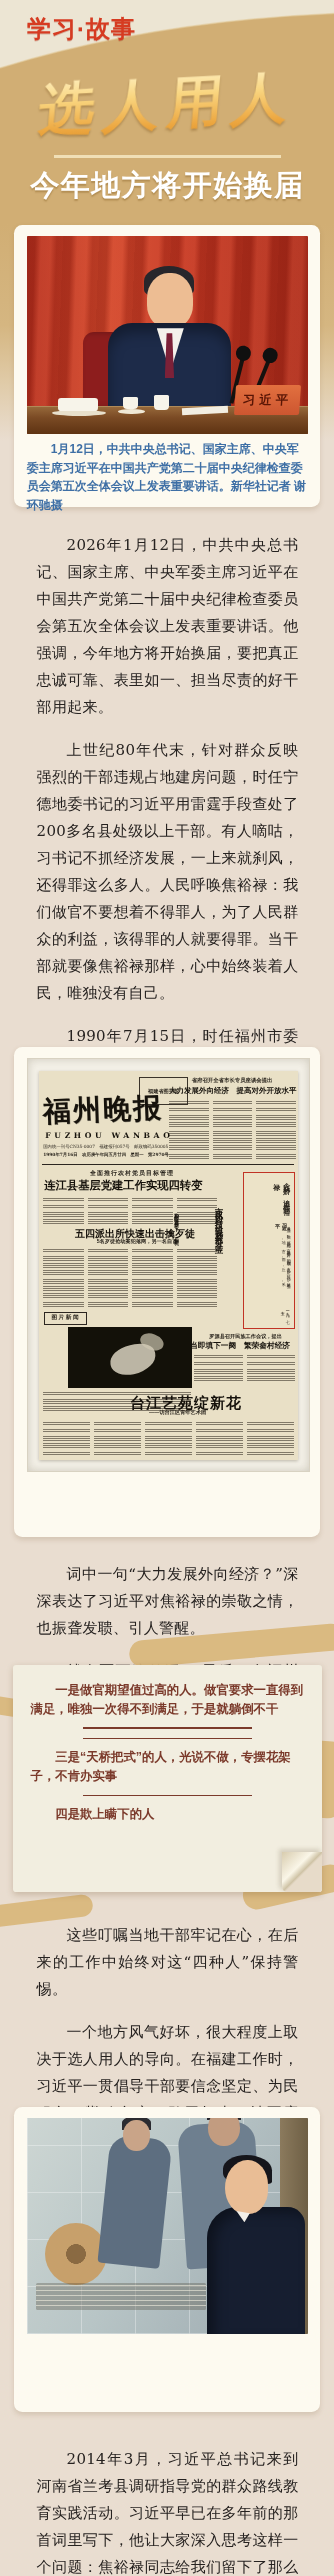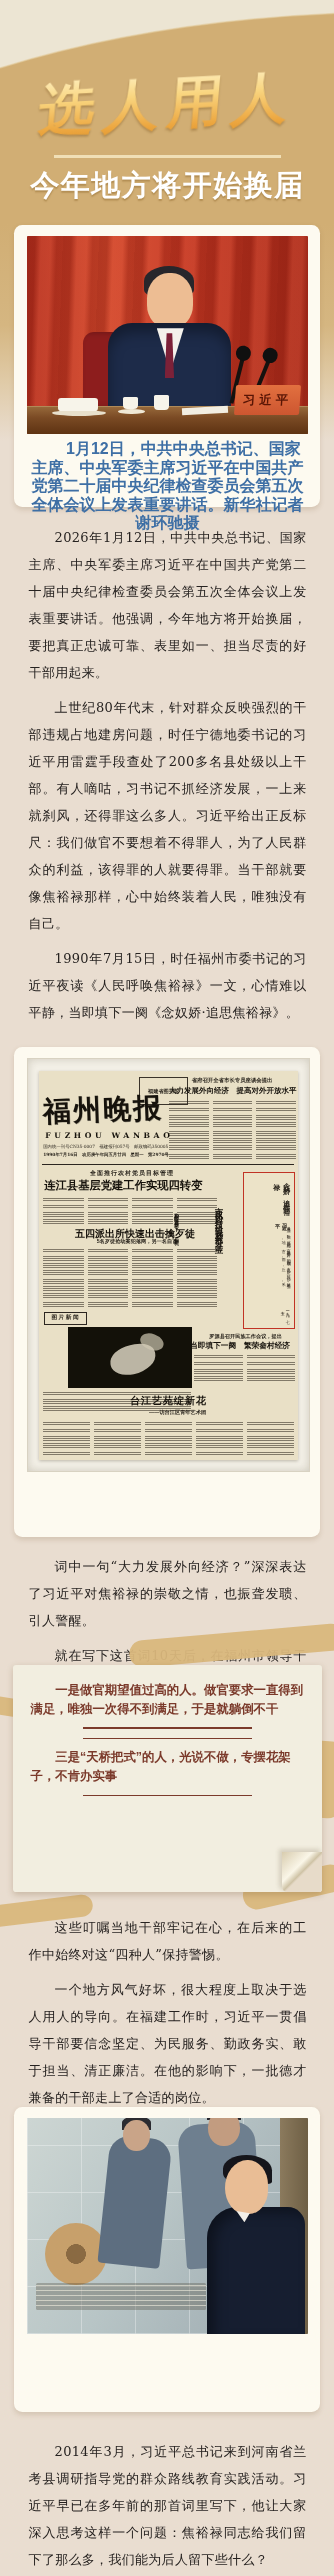--- a/index.html
+++ b/index.html
@@ -22,22 +22,22 @@
        letter-spacing:1.5px;text-shadow:0 1.5px 1.5px rgba(120,80,20,.35);}
 
   
   .gold-fade{position:absolute;top:224px;left:0;width:335px;height:289px;
        background:linear-gradient(180deg,#d1ae74 0%,#d5b681 35%,#e0cba8 55%,#e9ddd0 75%);}
 
   
   .card{position:absolute;left:14.4px;width:306px;background:#fdfaf0;border-radius:8.2px;
         box-shadow:0 2.1px 5.2px rgba(120,90,50,.18);}
   .card-inner{padding:11.3px 12.4px 8.2px 12.4px;}
-  .caption{font-family:"Liberation Sans",sans-serif;font-weight:bold;font-size:16px;line-height:18.5px;
-        color:#3e6fa5;text-indent:2em;margin-top:6.2px;text-align:center;}
+  .caption{font-family:"Liberation Sans",sans-serif;font-weight:bold;font-size:12px;line-height:18.5px;
+        color:#3e6fa5;text-indent:2em;margin-top:6.2px;}
 
   
   .photo1{position:relative;width:281px;height:198px;overflow:hidden;border-radius:1px;
         background:linear-gradient(90deg,#b23120 0%,#d04a2e 28%,#c23a25 55%,#a82d1c 100%);}
   .photo1 .folds{position:absolute;inset:0;
         background:repeating-linear-gradient(92deg,rgba(110,12,4,.28) 0 8.2px,rgba(255,120,90,.16) 14.4px 24px,rgba(110,12,4,.22) 30px 36px);}
   .photo1 .desk{position:absolute;bottom:0;left:0;width:100%;height:27px;
         background:linear-gradient(180deg,#96683a 0%,#7a4a24 40%,#5e3312 100%);border-top:1.5px solid #b08a58;}
   .photo1 .chair{position:absolute;left:56px;bottom:25px;width:44px;height:77px;background:#8d1d1d;
         border-radius:11.3px 11.3px 0 0;box-shadow:inset -5.2px 0 7.2px rgba(0,0,0,.3);}
@@ -58,21 +58,21 @@
   .photo1 .towel{position:absolute;left:31px;bottom:23px;width:40px;height:13.4px;background:#f7f4ea;border-radius:3.1px;}
   .photo1 .towel-plate{position:absolute;left:25px;bottom:18.5px;width:54px;height:6.2px;background:#e8e0cc;border-radius:50%;}
   .photo1 .papers{position:absolute;left:155px;bottom:20.6px;width:46px;height:7.2px;background:#f2eee2;transform:rotate(-3deg);}
   .photo1 .placard{position:absolute;right:8.2px;bottom:19.6px;width:65px;height:30px;
         background:linear-gradient(180deg,#e2703f 0%,#cd5630 100%);border-radius:2.1px;
         display:flex;align-items:center;justify-content:center;transform:skewX(-4deg);}
   .photo1 .placard span{font-size:12.4px;font-weight:bold;color:#581505;letter-spacing:4.1px;}
 
   
   .article{position:absolute;left:20.6px;width:294px;color:#262220;}
-  .article p{margin:8px;font-size:13px;line-height:27px;text-indent:2em;text-align:justify;letter-spacing:0.3px;}
+  .article p{margin:16px;font-size:15px;line-height:27px;text-indent:2em;text-align:justify;letter-spacing:0.3px;}
 
   
   .nz-mat{position:relative;width:281px;height:412px;background:#f4f1e8;border:0.5px solid #d8d2c2;
         box-shadow:inset 0 0 9.3px rgba(90,80,55,.25);padding:0;}
   .nz-page{position:absolute;left:11.3px;top:11.3px;width:259px;height:389px;background:#e9e0c6;
         box-shadow:0 1px 3.1px rgba(80,70,45,.35);overflow:hidden;color:#241f18;}
   .nz-abs{position:absolute;}
   .nz-tx{background-image:repeating-linear-gradient(180deg,rgba(45,38,28,.55) 0 0.8px,rgba(0,0,0,0) 0.8px 2.3px);}
   .nz-colwrap{display:flex;gap:4.1px;}
   .nz-colwrap>div{flex:1;}
@@ -144,20 +144,21 @@
 </head>
 <body>
 
 <div class="page">
 
   <div class="header">
     <svg class="header-curve" viewBox="0 0 650 435" preserveAspectRatio="none">
       <path d="M0,132 Q 290,42 650,26 L650,435 L0,435 Z" fill="#d1ae74"></path>
       <path d="M0,132 Q 290,42 650,26" fill="none" stroke="#e3cb9c" stroke-width="3" opacity="0.6"></path>
     </svg>
+    <div class="tag">学习·故事</div>
     <div class="big-title">选人用人</div>
     <div class="title-rule"></div>
     <div class="subtitle">今年地方将开始换届</div>
   </div>
 
   <div class="gold-fade"></div>
 
   <div class="card" style="top:225px;height:282px;">
     <div class="card-inner">
       <div class="photo1">
@@ -184,21 +185,21 @@
         <div class="placard">
           <span>习近平</span>
         </div>
       </div>
       <div class="caption">1月12日，中共中央总书记、国家主席、中央军委主席习近平在中国共产党第二十届中央纪律检查委员会第五次全体会议上发表重要讲话。新华社记者 谢环驰摄</div>
     </div>
   </div>
 
   <div class="article" style="top:516px;">
     <p>2026年1月12日，中共中央总书记、国家主席、中央军委主席习近平在中国共产党第二十届中央纪律检查委员会第五次全体会议上发表重要讲话。他强调，今年地方将开始换届，要把真正忠诚可靠、表里如一、担当尽责的好干部用起来。</p>
-    <p>上世纪80年代末，针对群众反映强烈的干部违规占地建房问题，时任宁德地委书记的习近平用雷霆手段查处了200多名县处级以上干部。有人嘀咕，习书记不抓经济发展，一上来就刹风，还得罪这么多人。习近平给出正反标尺：我们做官不要想着不得罪人，为了人民群众的利益，该得罪的人就要得罪。当干部就要像焦裕禄那样，心中始终装着人民，唯独没有自己。</p>
+    <p>上世纪80年代末，针对群众反映强烈的干部违规占地建房问题，时任宁德地委书记的习近平用雷霆手段查处了200多名县处级以上干部。有人嘀咕，习书记不抓经济发展，一上来就刹风，还得罪这么多人。人民呼唤焦裕禄：我们做官不要想着不得罪人，为了人民群众的利益，该得罪的人就要得罪。当干部就要像焦裕禄那样，心中始终装着人民，唯独没有自己。</p>
     <p>1990年7月15日，时任福州市委书记的习近平夜读《人民呼唤焦裕禄》一文，心情难以平静，当即填下一阕《念奴娇·追思焦裕禄》。</p>
   </div>
 
   <div class="card" style="top:1047px;height:490px;">
     <div class="card-inner">
       <div class="nz-mat">
         <div class="nz-page">
 
           <div class="nz-abs nz-stamp" style="left:100px;top:6.2px;width:47px;height:26px;">福建省图书馆</div>
 
@@ -257,21 +258,21 @@
           </div>
           <div class="nz-abs nz-tx" style="left:4.1px;top:321px;width:148px;height:23px;"></div>
 
           <div class="nz-abs nz-kicker" style="left:155px;top:262px;width:103px;font-size:5.2px;">罗源县召开民族工作会议，提出</div>
           <div class="nz-abs nz-headline" style="left:151px;top:270px;font-size:7.7px;">当即填下一阕　繁荣畲村经济</div>
           <div class="nz-abs nz-colwrap" style="left:155px;top:284px;width:101px;height:29px;">
             <div class="nz-tx"></div>
             <div class="nz-tx"></div>
           </div>
 
-          <div class="nz-abs nz-headline" style="left:91px;top:323px;font-size:10px;letter-spacing:1px;">台江艺苑绽新花</div>
+          <div class="nz-abs nz-headline" style="left:91px;top:323px;font-size:15px;letter-spacing:1px;">台江艺苑绽新花</div>
           <div class="nz-abs nz-art-sub" style="left:82px;top:338px;width:113px;">——访台江区青年艺术团</div>
 
           <div class="nz-abs nz-colwrap" style="left:4.1px;top:351px;width:251px;height:33px;">
             <div class="nz-tx"></div>
             <div class="nz-tx"></div>
             <div class="nz-tx"></div>
             <div class="nz-tx"></div>
             <div class="nz-tx"></div>
           </div>
         </div>
@@ -290,20 +291,21 @@
   <div class="brush" style="left:242px;top:1873px;width:103px;height:28px;transform:rotate(-13deg);"></div>
   <div class="brush" style="left:-15.5px;top:1900px;width:108px;height:21.6px;transform:rotate(-7deg);"></div>
 
   <div class="note-card">
     <div class="note-inner">
       <p class="note-item">一是做官期望值过高的人。做官要求一直得到满足，唯独一次得不到满足，于是就躺倒不干</p>
       <div class="note-div"></div>
       <div class="note-div"></div>
       <p class="note-item">三是“天桥把式”的人，光说不做，专摆花架子，不肯办实事</p>
       <div class="note-div"></div>
+      <p class="note-item">四是欺上瞒下的人</p>
     </div>
     <div class="curl"></div>
   </div>
 
   <div class="article" style="top:1906px;">
     <p>这些叮嘱当地干部牢记在心，在后来的工作中始终对这“四种人”保持警惕。</p>
     <p>一个地方风气好坏，很大程度上取决于选人用人的导向。在福建工作时，习近平一贯倡导干部要信念坚定、为民服务、勤政务实、敢于担当、清正廉洁。在他的影响下，一批德才兼备的干部走上了合适的岗位。</p>
   </div>
 
   <div class="card" style="top:2107px;height:305px;">

